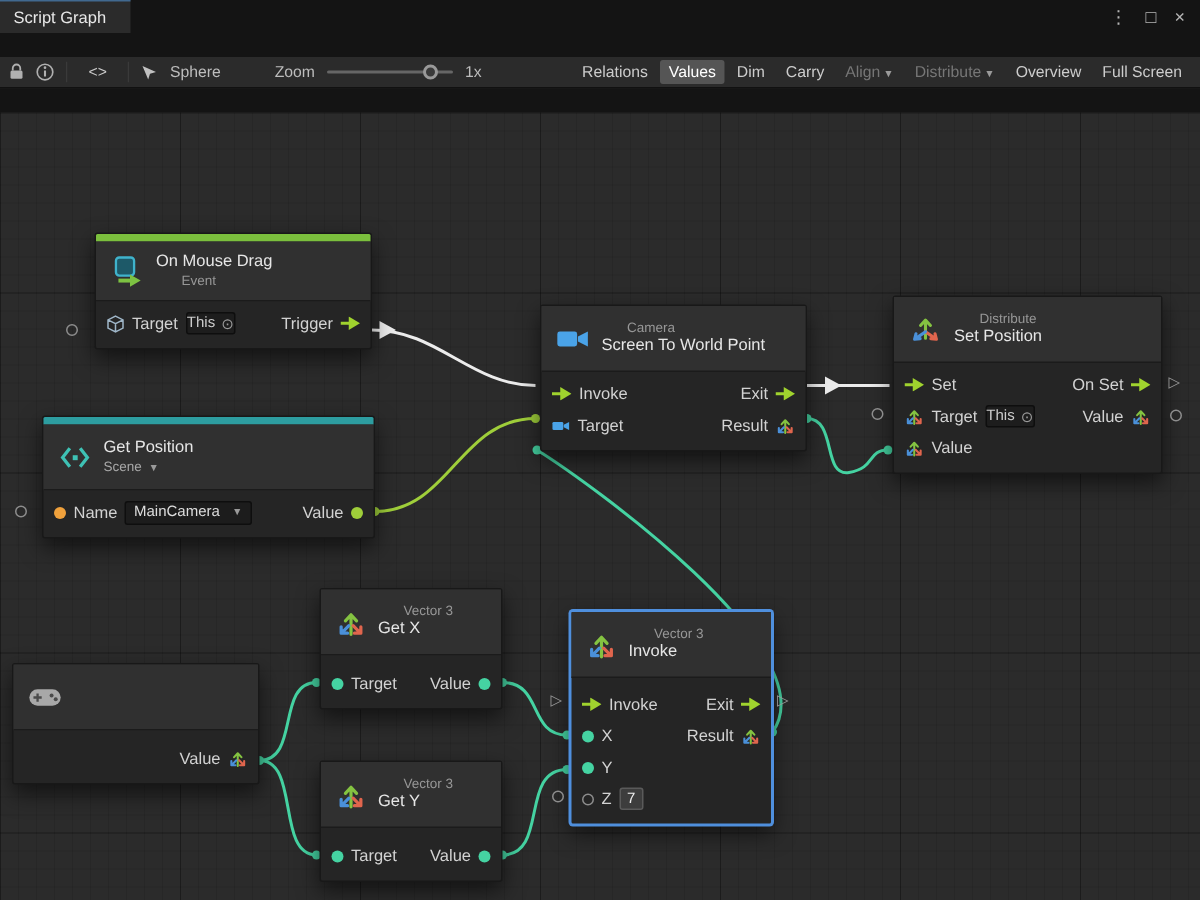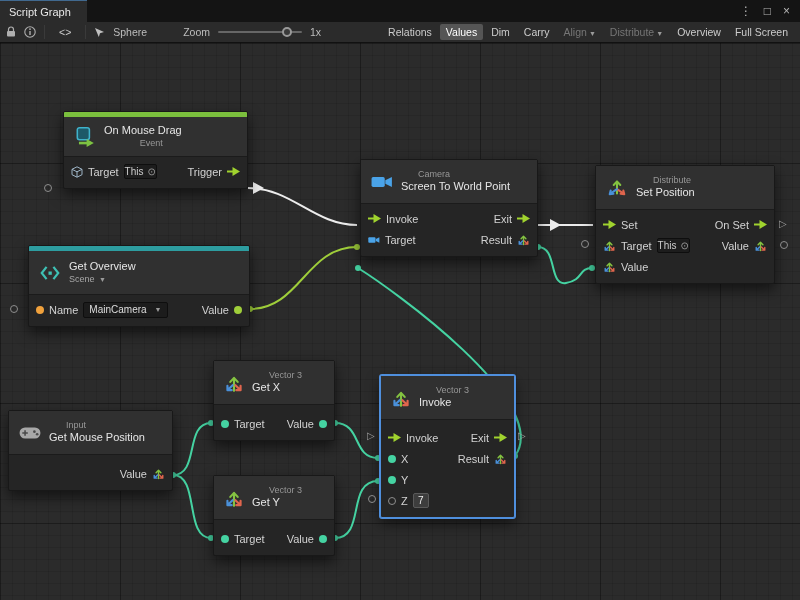--- a/index.html
+++ b/index.html
@@ -1,17 +1,17 @@
 <!DOCTYPE html>
 <html><head>
 <meta charset="utf-8">
 <style>
   *{margin:0;padding:0;box-sizing:border-box;font-family:"Liberation Sans",sans-serif;}
   html,body{width:800px;height:600px;overflow:hidden;background:#141414;}
-  .window{width:800px;height:600px;display:flex;flex-direction:column;}
+  .window{width:800px;height:600px;display:flex;flex-direction:column;gap:16px;}
 
   
   .tabbar{height:22px;background:#141414;display:flex;align-items:stretch;font-size:11px;color:#cccccc;}
   .tab{background:#2b2b2b;border-top:1px solid #41698f;padding:0 16px 0 9px;display:flex;align-items:center;color:#e8e8e8;}
   .tabbar-right{margin-left:auto;display:flex;align-items:center;gap:12px;padding-right:10px;color:#b5b5b5;font-size:12px;}
   .tabbar-right span{cursor:default;}
 
   
   .toolbar{height:21px;background:#2b2b2b;border-bottom:1px solid #111111;display:flex;align-items:center;font-size:10.5px;color:#c8c8c8;padding:0 6px;gap:8px;white-space:nowrap;}
   .tb-sep{width:1px;height:14px;background:#1c1c1c;border-right:1px solid #3a3a3a;}
@@ -157,21 +157,21 @@
       <circle cx="211" cy="495" r="3" fill="#45d3a2"></circle>
 
       <path d="M335,380 C362,380 352,415 378,415" fill="none" stroke-width="2" stroke="#45d3a2"></path>
       <path d="M335,495 C366,495 346,438 378,438" fill="none" stroke-width="2" stroke="#45d3a2"></path>
       <circle cx="335" cy="380" r="3" fill="#45d3a2"></circle>
       <circle cx="378" cy="415" r="3" fill="#45d3a2"></circle>
       <circle cx="335" cy="495" r="3" fill="#45d3a2"></circle>
       <circle cx="378" cy="438" r="3" fill="#45d3a2"></circle>
     </svg>
 
-    <div class="node" style="left:63px;top:68px;width:185px;text-align:center;">
+    <div class="node" style="left:63px;top:80px;width:185px;">
       <div class="strip green"></div>
       <div class="hdr sm">
         <svg class="nhicon" viewBox="0 0 18 20">
           <rect x="2" y="1.5" width="11" height="11" rx="2" fill="#1d5968" stroke="#3fb3cc" stroke-width="1.4"></rect>
           <path d="M3.5 15.5 H11" stroke="#7dc242" stroke-width="2.4"></path>
           <path d="M10.5 11.8 L17 15.5 L10.5 19.2 Z" fill="#7dc242"></path>
         </svg>
         <div class="hdr-col">
           <span class="t-title">On Mouse Drag</span>
           <span class="t-cat">Event</span>
@@ -193,21 +193,21 @@
             <span class="plabel">Trigger</span>
             <svg class="fa" width="13" height="9" viewBox="0 0 13 9">
               <path d="M0 4.5 H6.5" stroke="#a0d32e" stroke-width="2"></path>
                 <path d="M5.5 0 L13 4.5 L5.5 9 Z" fill="#a0d32e"></path>
             </svg>
           </div>
         </div>
       </div>
     </div>
 
-    <div class="node" style="left:360px;top:116px;width:178px;">
+    <div class="node" style="left:360px;top:128px;width:178px;">
       <div class="hdr">
         <svg class="nhicon" viewBox="0 0 20 14">
           <rect x="0.5" y="2.5" width="12" height="9" rx="1.5" fill="#4aa3e8"></rect>
           <path d="M13 5.5 L19 2.5 V11.5 L13 8.5 Z" fill="#4aa3e8"></path>
         </svg>
         <div class="hdr-col">
           <span class="t-cat">Camera</span>
           <span class="t-title">Screen To World Point</span>
         </div>
       </div>
@@ -314,21 +314,21 @@
 
     <div class="node" style="left:28px;top:202px;width:222px;">
       <div class="strip teal"></div>
       <div class="hdr">
         <svg class="nhicon" viewBox="0 0 16 16">
           <path d="M5.5 3.5 L2 8 L5.5 12.5" stroke="#3ec1b4" fill="none" stroke-width="1.6"></path>
           <path d="M10.5 3.5 L14 8 L10.5 12.5" stroke="#3ec1b4" fill="none" stroke-width="1.6"></path>
           <rect x="6.9" y="6.9" width="2.4" height="2.4" fill="#3ec1b4"></rect>
         </svg>
         <div class="hdr-col">
-          <span class="t-title">Get Overview</span>
+          <span class="t-title">Get Position</span>
           <span class="t-scope"><span>Scene</span> <span class="tiny-arrow">▼</span></span>
         </div>
       </div>
       <div class="rows">
         <div class="row">
           <div class="pg">
             <span class="dot orange"></span>
             <span class="plabel">Name</span>
             <span class="dd">
               <span>MainCamera</span>
@@ -370,24 +370,20 @@
     </div>
 
     <div class="node" style="left:8px;top:367px;width:165px;">
       <div class="hdr">
         <svg class="nhicon" viewBox="0 0 20 13">
           <rect x="0.5" y="1.5" width="19" height="10" rx="5" fill="#a8a8a8"></rect>
           <path d="M5.5 4 v5 M3 6.5 h5" stroke="#4a4a4a" stroke-width="1.4"></path>
           <circle cx="14" cy="5.3" r="1.2" fill="#4a4a4a"></circle>
             <circle cx="16.5" cy="7.6" r="1.2" fill="#4a4a4a"></circle>
         </svg>
-        <div class="hdr-col">
-          <span class="t-cat">Input</span>
-          <span class="t-title">Get Mouse Position</span>
-        </div>
       </div>
       <div class="rows tall">
         <div class="row out-only">
           <div class="pg">
             <span class="plabel">Value</span>
             <svg class="v3" viewBox="0 0 14 14">
               <path class="vg" d="M7 12.5 V4 M4.4 6.2 L7 3.4 L9.6 6.2"></path>
                 <path class="vr" d="M8 8.5 L11.3 11.8 M11.6 9 V12 H8.6"></path>
                 <path class="vb" d="M6 8.5 L2.7 11.8 M2.4 9 V12 H5.4"></path>
             </svg>

